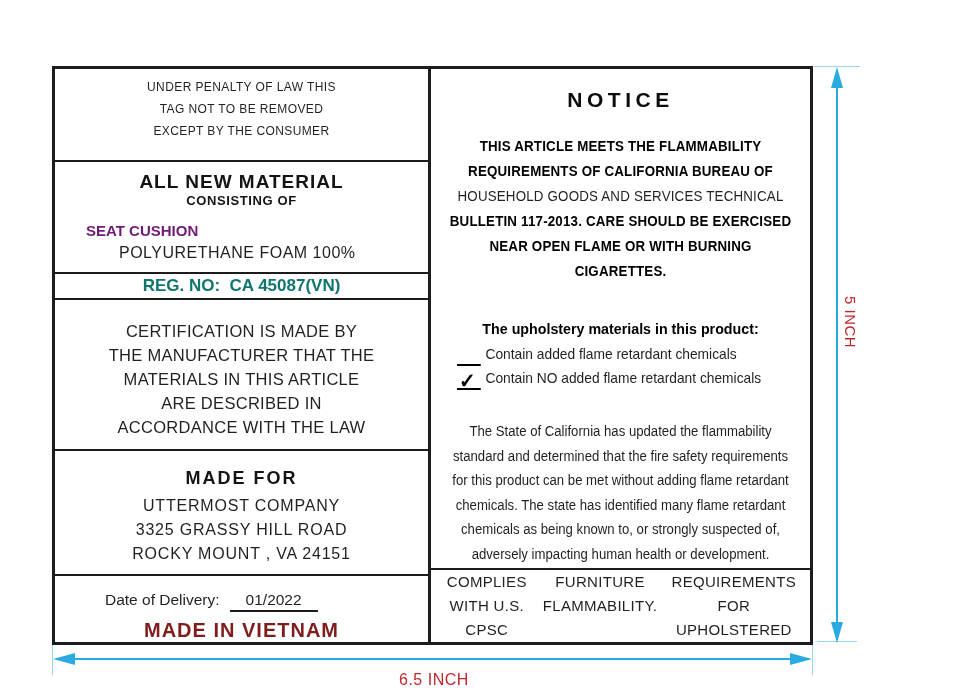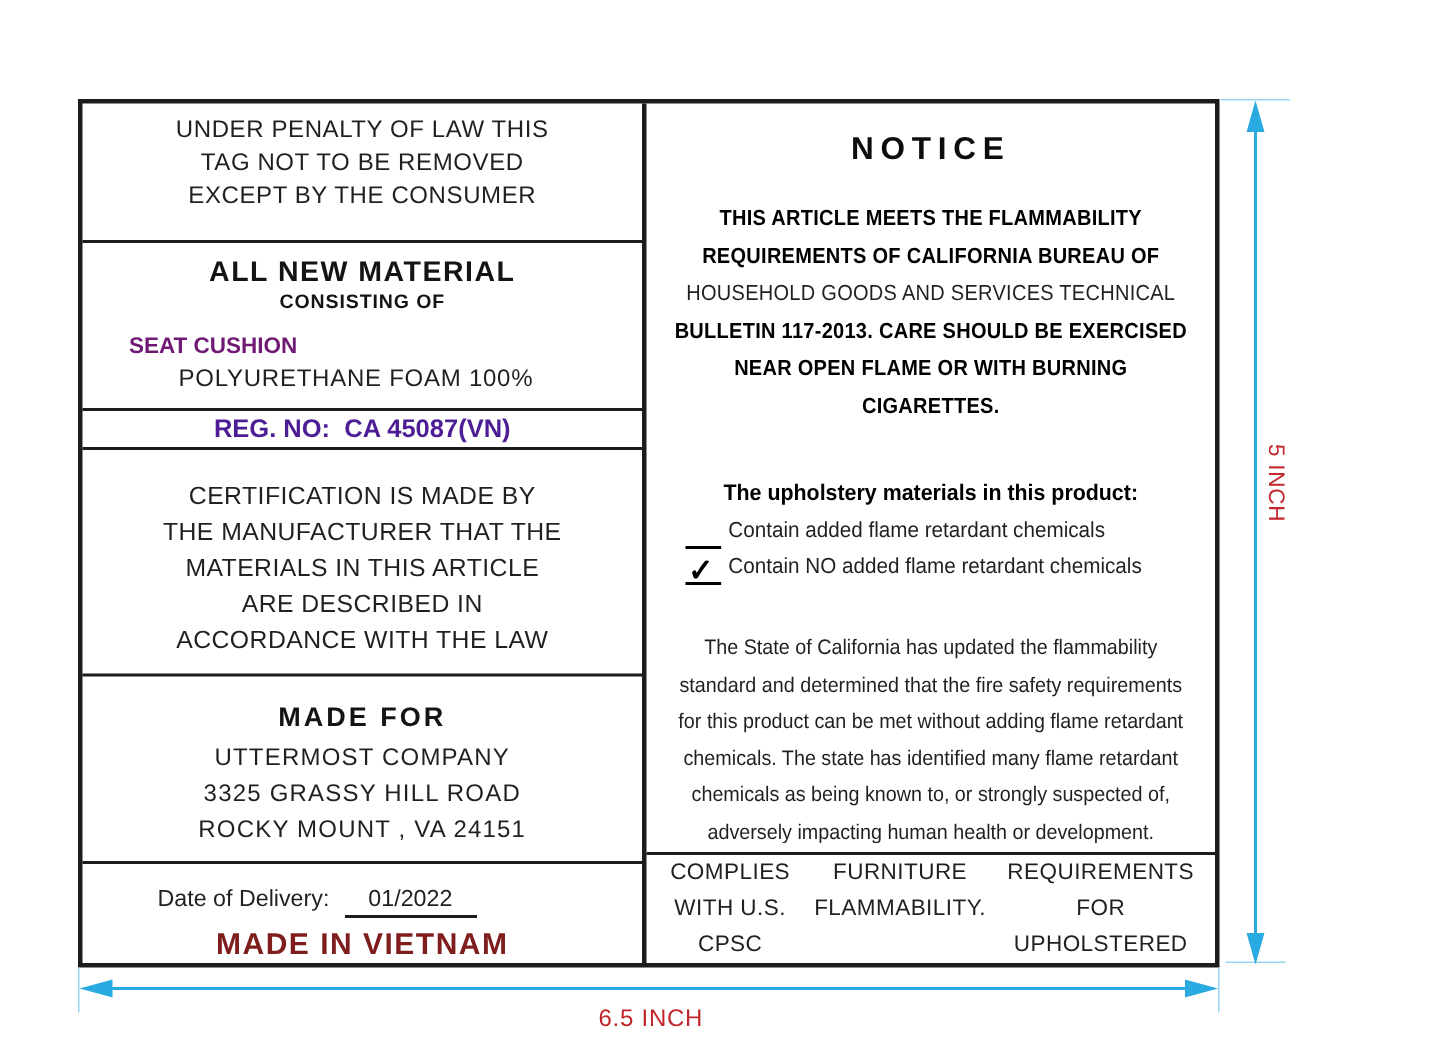--- a/index.html
+++ b/index.html
@@ -10,28 +10,28 @@
   
   .label { position:absolute; left:52px; top:66px; width:761px; height:579px;
            border:3px solid #1c1c1e; display:flex; background:#fff; }
   .col-left  { width:376px; border-right:3px solid #1c1c1e; display:flex; flex-direction:column; }
   .col-right { flex:1; display:flex; flex-direction:column; }
   .sec { border-bottom:2px solid #1c1c1e; text-align:center; }
   .sec.last { border-bottom:none; }
   .line { white-space:pre-wrap; }
 
   
-  .sec-penalty { height:94px; padding-top:7px; font-size:16px; line-height:22px; letter-spacing:.4px; }
+  .sec-penalty { height:94px; padding-top:7px; font-size:12px; line-height:22px; letter-spacing:.4px; }
   .sec-material { height:112px; }
   .material-title { margin-top:9px; font-size:19px; font-weight:bold; letter-spacing:1px; color:#141414; }
   .material-sub   { font-size:13px; font-weight:bold; letter-spacing:.6px; color:#141414; }
   .material-item  { margin:14px 0 0 31px; text-align:left; font-size:15px; font-weight:bold; color:#701a75; }
   .material-comp  { margin:5px 0 0 64px; text-align:left; font-size:16px; letter-spacing:.5px; }
   .sec-reg { height:26px; display:flex; align-items:center; justify-content:center;
-             font-size:17px; font-weight:bold; color:#4c1d95; }
+             font-size:17px; font-weight:bold; color:#0f766e; }
   .sec-cert { height:152px; padding-top:19px; font-size:16.5px; line-height:24px; letter-spacing:.3px; }
   .sec-madefor { height:126px; }
   .madefor-title { margin-top:17px; font-size:18px; font-weight:bold; letter-spacing:2px; color:#141414; }
   .madefor-lines { margin-top:5px; font-size:16px; line-height:24px; letter-spacing:.8px; }
   .sec-delivery { flex:1; }
   .delivery-row { margin:15px 0 0 50px; text-align:left; font-size:15.5px; }
   .delivery-value { display:inline-block; margin-left:10px; padding:0 16px 1px 16px;
                     border-bottom:2px solid #1c1c1e; }
   .origin { margin-top:7px; font-size:20px; font-weight:bold; letter-spacing:1px; color:#7f1d1d; }
 

